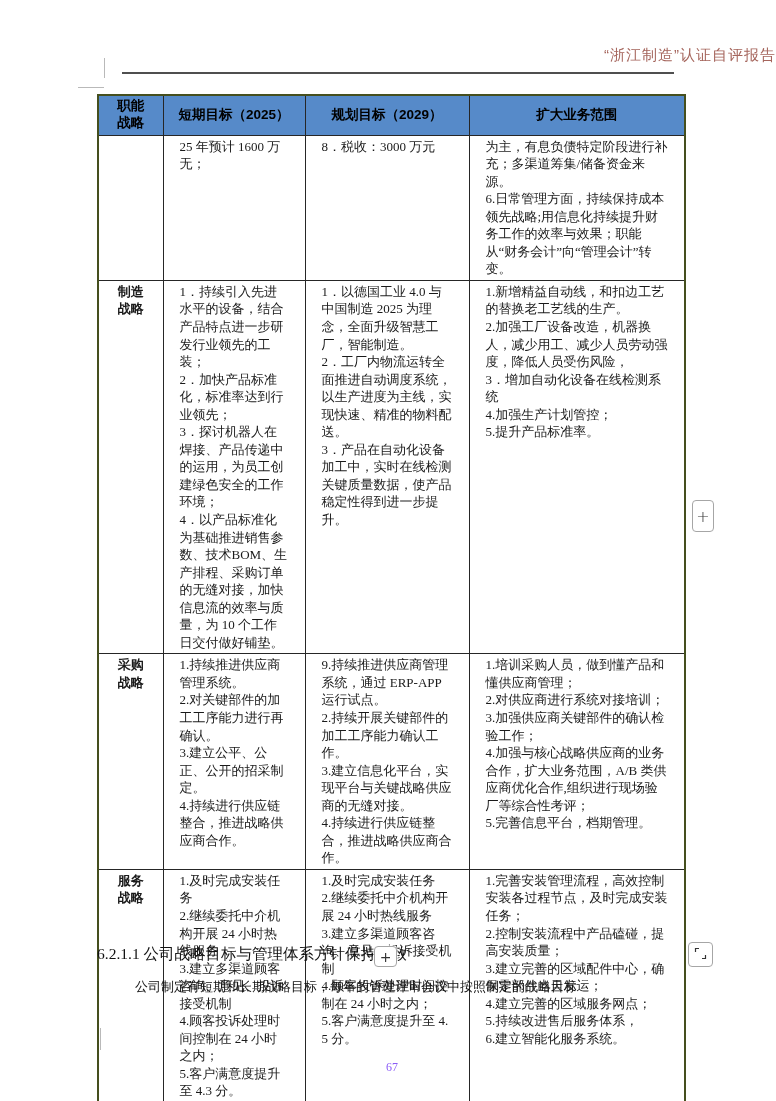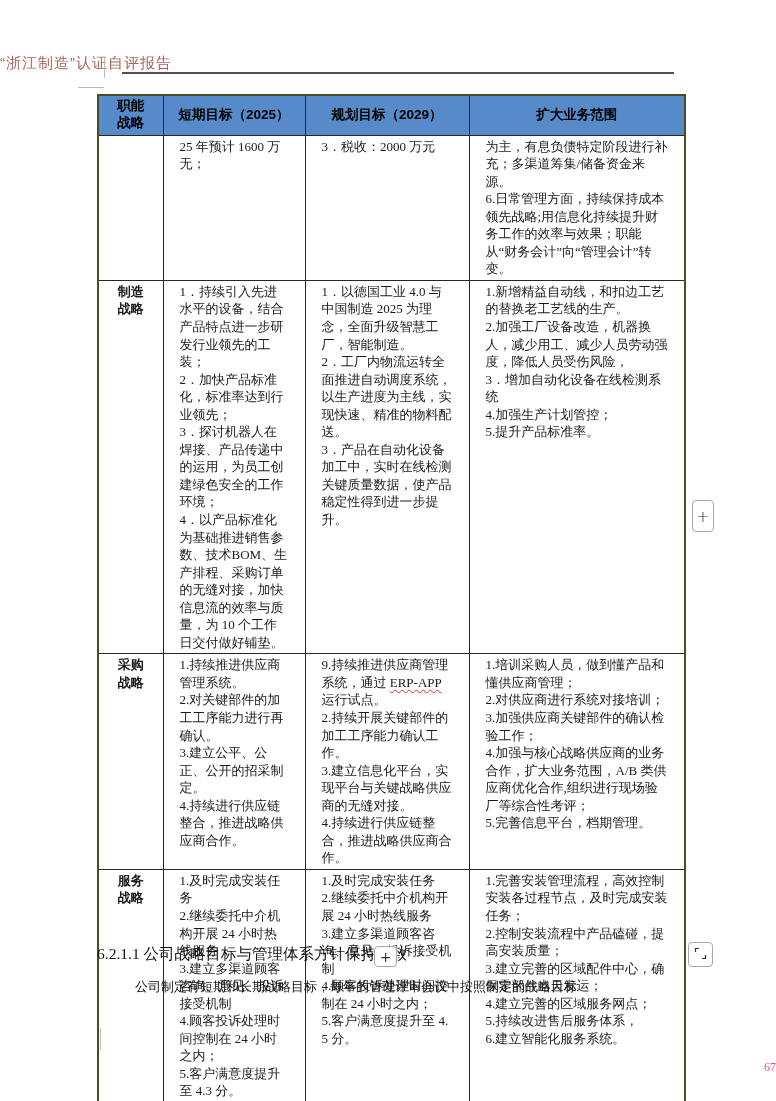--- a/index.html
+++ b/index.html
@@ -2,21 +2,21 @@
 <html><head>
 <meta charset="utf-8">
 <style>
   * { margin:0; padding:0; box-sizing:border-box; }
   html,body { background:#fff; }
   .page {
     position:relative; width:776px; height:1101px; background:#ffffff;
     font-family:"Liberation Serif","DejaVu Serif",serif; color:#1a1a1a; overflow:hidden;
   }
   .doc-title {
-    position:absolute; top:54px; left:0; width:100%; text-align:left;
+    position:absolute; top:46px; left:0; width:100%; text-align:right;
     font-family:"Liberation Sans","DejaVu Sans",sans-serif;
     font-size:15px; color:#a5655c; letter-spacing:1px;
   }
   .title-rule {
     position:absolute; left:122px; top:72px; width:552px; height:0;
     border-top:2px solid #4f4f4f;
   }
   
   .crop { position:absolute; background:#b9b9b9; }
   .crop-v { width:1px; }
@@ -36,42 +36,42 @@
     background:#568ac9; text-align:center; vertical-align:middle;
     font-family:"Liberation Sans","DejaVu Sans",sans-serif;
     font-weight:bold; font-size:13.5px; line-height:1.25; padding:2px;
     color:#000;
   }
   td.strategy-name {
     text-align:center; vertical-align:middle; font-size:14px; line-height:1.6;font-weight:bold;
   }
   td.vmid { vertical-align:middle; }
   .wavy {
-    text-decoration:underline; text-decoration-style:wavy;
+    text-decoration-style:wavy;
     text-decoration-color:#d93025; text-decoration-thickness:1px;
     text-underline-offset:2px;
   }
   .overlay-btn {
     position:absolute; background:#ffffff; border:1px solid #a6a6a6;
     border-radius:4px; display:flex; align-items:center; justify-content:center;
     font-family:"DejaVu Sans",sans-serif; color:#333; cursor:pointer;
     box-shadow:0 0 0 1px rgba(255,255,255,.6);
   }
   #side-plus-btn   { left:692px; top:500px; width:22px; height:32px; font-size:16px; font-weight:300; }
   #heading-plus-btn{ left:374px; top:946px; width:23px; height:21px; font-size:14px; }
   #expand-btn      { left:688px; top:942px; width:25px; height:25px; }
   .section-heading {
     position:absolute; left:97px; top:944px; font-size:15.5px; color:#111;
   }
   .body-paragraph {
     position:absolute; left:135px; top:978px; width:560px; font-size:13px; color:#111;
   }
   .page-number {
-    position:absolute; left:0; top:1060px; width:100%; text-align:right;
-    font-size:12px; color:#ec4899;padding-left:8px;
+    position:absolute; left:0; top:1060px; width:100%; text-align:center;
+    font-size:12px; color:#8b5cf6;padding-left:8px;
   }
 </style>
 </head>
 <body>
 
 <div class="page">
 
   <div class="doc-title">“浙江制造”认证自评报告</div>
   <div class="title-rule"></div>
 
@@ -91,21 +91,21 @@
         <tr style="height:40px">
       <th>职能
 战略</th>
       <th>短期目标（2025）</th>
       <th>规划目标（2029）</th>
       <th>扩大业务范围</th>
     </tr>
     <tr style="height:106px">
       <td class="strategy-name"></td>
       <td>25 年预计 1600 万无；</td>
-      <td>3．税收：2000 万元</td>
+      <td>8．税收：3000 万元</td>
       <td>为主，有息负债特定阶段进行补充；多渠道筹集/储备资金来源。
 6.日常管理方面，持续保持成本领先战略;用信息化持续提升财务工作的效率与效果；职能从“财务会计”向“管理会计”转变。</td>
     </tr>
     <tr style="height:309px">
       <td class="strategy-name">制造
 战略</td>
       <td>1．持续引入先进水平的设备，结合产品特点进一步研发行业领先的工装；
 2．加快产品标准化，标准率达到行业领先；
 3．探讨机器人在焊接、产品传递中的运用，为员工创建绿色安全的工作环境；
 4．以产品标准化为基础推进销售参数、技术BOM、生产排程、采购订单的无缝对接，加快信息流的效率与质量，为 10 个工作日交付做好铺垫。</td>

